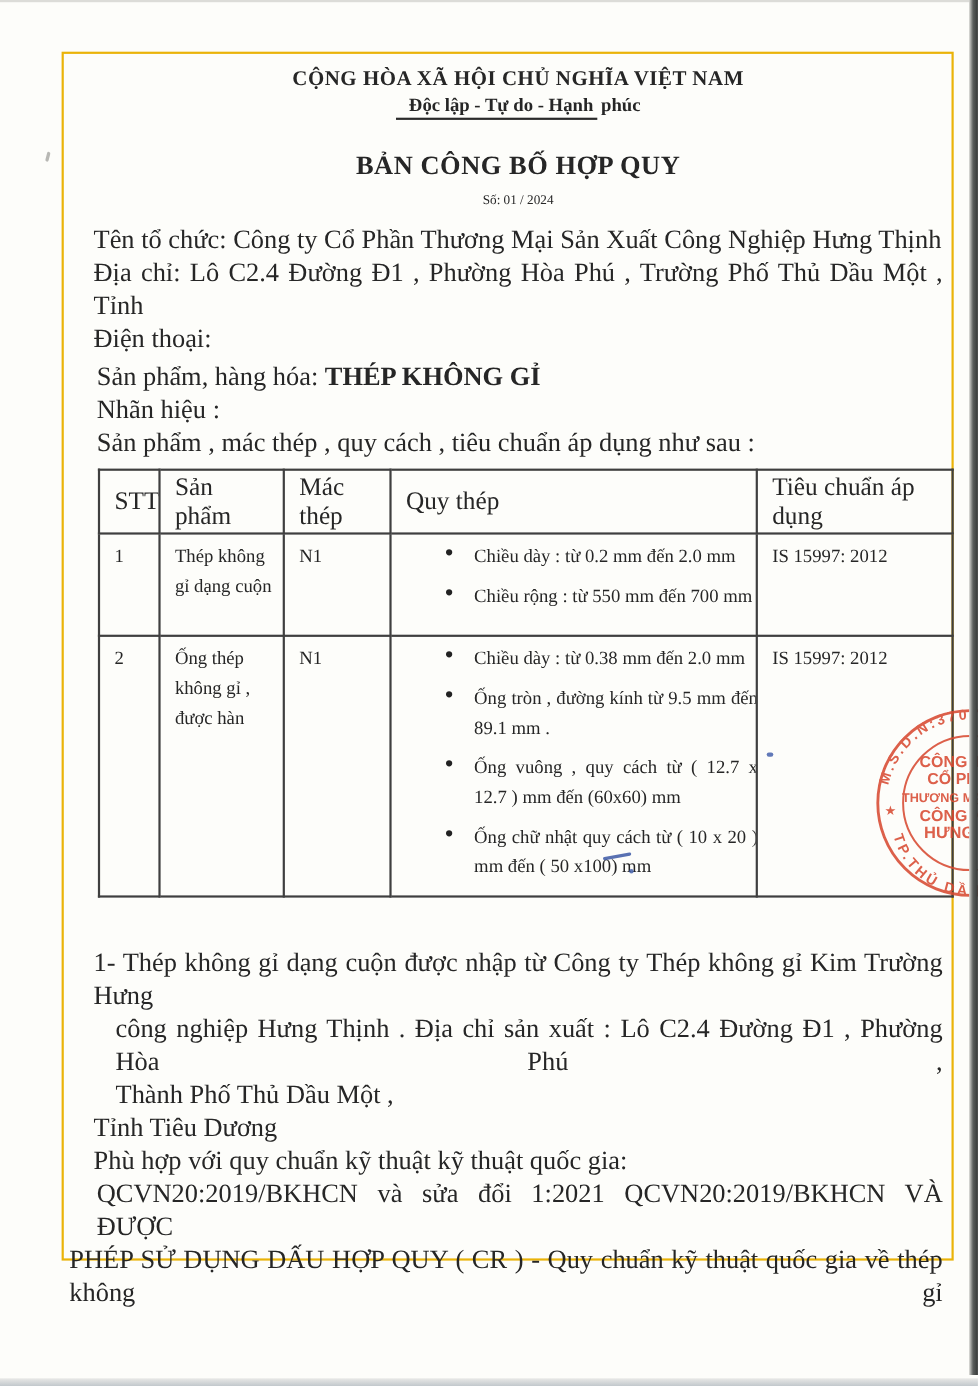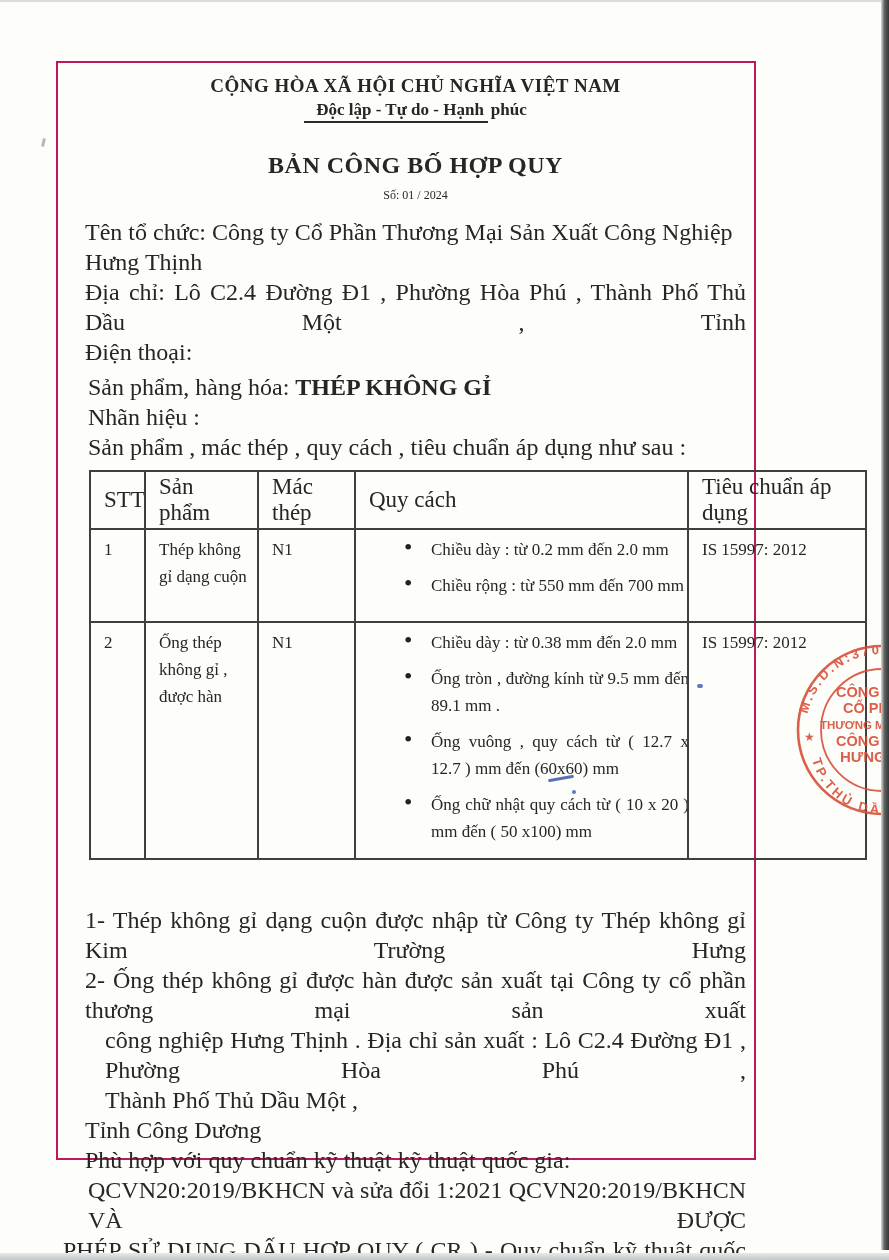--- a/index.html
+++ b/index.html
@@ -7,22 +7,22 @@
     width:889px;height:1260px;
     background:#f4f4f1;
     font-family:"Liberation Serif","DejaVu Serif",serif;
     color:#262626;
   }
   .sheet{
     position:relative;width:889px;height:1260px;overflow:hidden;
     background:#fdfdfa;
   }
   .frame{
-    position:absolute;left:56px;top:61px;width:700px;height:1099px;
-    border:2px solid #be185d;box-sizing:border-box;
+    position:absolute;left:56px;top:47px;width:811px;height:1099px;
+    border:2px solid #eab308;box-sizing:border-box;
   }
   .content{margin:0 8px 0 27px;}
   .nh1{margin-top:12px;text-align:center;font-weight:bold;font-size:19px;letter-spacing:.5px;}
   .nh2{margin-top:3px;text-align:center;font-weight:bold;font-size:17px;}
   .nh2 .u{border-bottom:2.5px solid #2a2a2a;padding:0 4px 2px 12px;}
   .nh2 .tail{margin-left:3px;}
   .doc-title{margin-top:32px;text-align:center;font-weight:bold;font-size:24px;letter-spacing:.5px;}
   .doc-no{margin-top:9px;text-align:center;font-size:12px;}
   .body-line{font-size:24px;line-height:30px;}
   .jl{text-align:justify;text-align-last:justify;}
@@ -77,42 +77,42 @@
 
       <div class="nh1">CỘNG HÒA XÃ HỘI CHỦ NGHĨA VIỆT NAM</div>
       <div class="nh2">
         <span class="u">Độc lập - Tự do - Hạnh</span><span class="tail">phúc</span>
       </div>
 
       <div class="doc-title">BẢN CÔNG BỐ HỢP QUY</div>
       <div class="doc-no">Số: 01 / 2024</div>
 
       <div class="body-line mt">Tên tổ chức: Công ty Cổ Phần Thương Mại Sản Xuất Công Nghiệp Hưng Thịnh</div>
-      <div class="body-line jl">Địa chỉ: Lô C2.4 Đường Đ1 , Phường Hòa Phú , Thành Phố Thủ Dầu Một , Tỉnh</div>
+      <div class="body-line jl">Địa chỉ: Lô C2.4 Đường Đ1 , Phường Hòa Phú , Trường Phố Thủ Dầu Một , Tỉnh</div>
       <div class="body-line">Điện thoại:</div>
       <div class="body-line ind3" style="margin-top:5px;">
         <span>Sản phẩm, hàng hóa:</span><span class="bold pv">THÉP KHÔNG GỈ</span>
       </div>
       <div class="body-line ind3">Nhãn hiệu :</div>
       <div class="body-line ind3">Sản phẩm , mác thép , quy cách , tiêu chuẩn áp dụng như sau :</div>
 
       <table class="spec-table">
         <colgroup>
           <col style="width:55px">
             <col style="width:113px">
             <col style="width:97px">
             <col style="width:333px">
             <col style="width:178px">
         </colgroup>
         <tbody>
             <tr>
           <th class="th-stt">STT</th>
           <th>Sản phẩm</th>
           <th>Mác thép</th>
-          <th>Quy cách</th>
+          <th>Quy thép</th>
           <th>Tiêu chuẩn áp dụng</th>
         </tr>
         <tr style="height:93px;">
           <td class="td-stt td-cell">1</td>
           <td class="td-prod td-cell">Thép không gỉ dạng cuộn</td>
           <td class="td-grade td-cell">N1</td>
           <td class="td-spec td-cell">
             <div class="spec">Chiều dày : từ 0.2 mm đến 2.0 mm</div>
             <div class="spec">Chiều rộng : từ 550 mm đến 700 mm</div>
           </td>
@@ -128,24 +128,23 @@
             <div class="spec">Ống vuông , quy cách từ ( 12.7 x 12.7 ) mm đến (60x60) mm</div>
             <div class="spec">Ống chữ nhật quy cách từ ( 10 x 20 ) mm đến ( 50 x100) mm</div>
           </td>
           <td class="td-cell">IS 15997: 2012</td>
         </tr>
       </tbody>
         </table>
 
       <div class="notes">
         <div class="body-line jl">1- Thép không gỉ dạng cuộn được nhập từ Công ty Thép không gỉ Kim Trường Hưng</div>
-        <div class="body-line jl">2- Ống thép không gỉ được hàn được sản xuất tại Công ty cổ phần thương mại sản xuất</div>
         <div class="body-line jl ind20">công nghiệp Hưng Thịnh . Địa chỉ sản xuất : Lô C2.4 Đường Đ1 , Phường Hòa Phú ,</div>
         <div class="body-line ind20">Thành Phố Thủ Dầu Một ,</div>
-        <div class="body-line">Tỉnh Công Dương</div>
+        <div class="body-line">Tỉnh Tiêu Dương</div>
         <div class="body-line">Phù hợp với quy chuẩn kỹ thuật kỹ thuật quốc gia:</div>
         <div class="body-line jl ind3">QCVN20:2019/BKHCN và sửa đổi 1:2021 QCVN20:2019/BKHCN VÀ ĐƯỢC</div>
         <div class="body-line jl indn">PHÉP SỬ DỤNG DẤU HỢP QUY ( CR ) - Quy chuẩn kỹ thuật quốc gia về thép không gỉ</div>
       </div>
 
     </div>
   </div>
 
   <svg class="stamp" width="139" height="240" viewBox="750 608 139 240">
     <g opacity="0.88">

